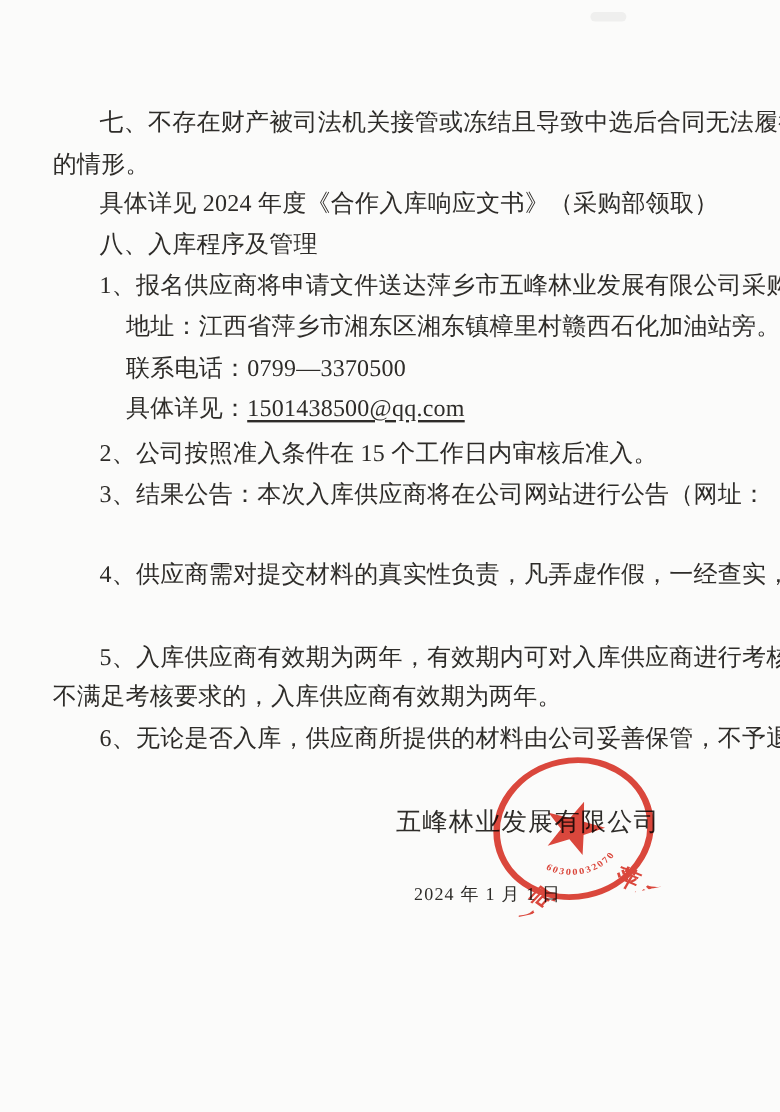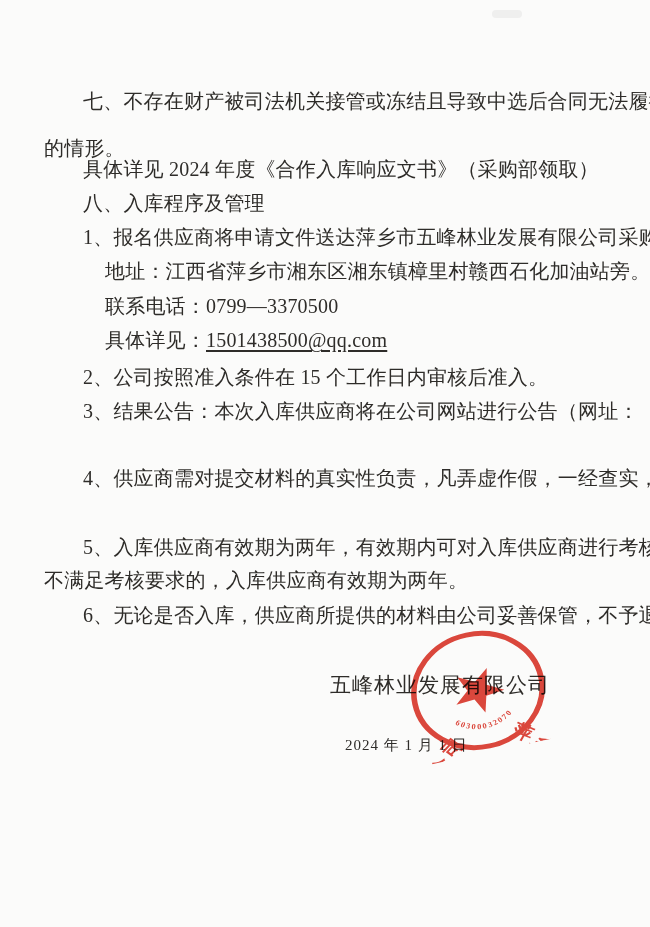--- a/index.html
+++ b/index.html
@@ -62,21 +62,21 @@
   }
 </style>
 </head>
 <body>
 
 <div class="page">
 
   <div class="scan-smudge"></div>
 
   <div class="line ind1" style="top:88px">七、不存在财产被司法机关接管或冻结且导致中选后合同无法履行</div>
-  <div class="line" style="top:135px">的情形。</div>
+  <div class="line" style="top:123px">的情形。</div>
   <div class="line ind1" style="top:156px">具体详见 2024 年度《合作入库响应文书》（采购部领取）</div>
   <div class="line ind1" style="top:190px">八、入库程序及管理</div>
   <div class="line ind1" style="top:224px">1、报名供应商将申请文件送达萍乡市五峰林业发展有限公司采购部</div>
   <div class="line ind2" style="top:258px">地址：江西省萍乡市湘东区湘东镇樟里村赣西石化加油站旁。</div>
   <div class="line ind2" style="top:293px">联系电话：0799—3370500</div>
   <div class="line ind2" style="top:327px">
     <span>具体详见：</span><span class="u">1501438500@qq.com</span>
   </div>
   <div class="line ind1" style="top:364px">2、公司按照准入条件在 15 个工作日内审核后准入。</div>
   <div class="line ind1" style="top:398px">3、结果公告：本次入库供应商将在公司网站进行公告（网址：</div>

